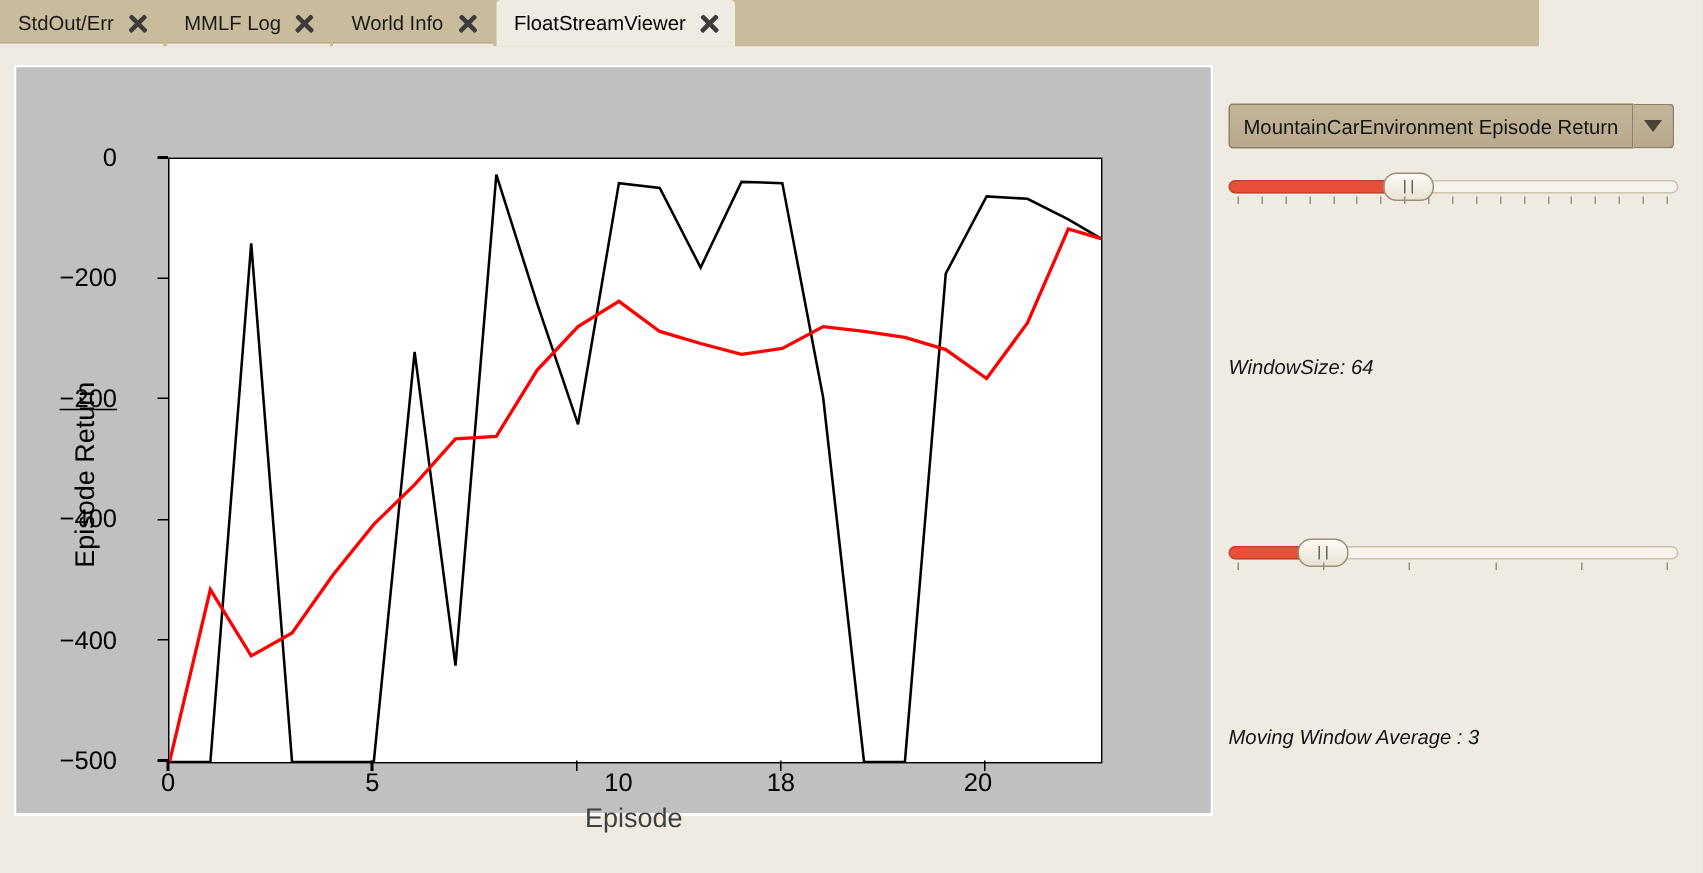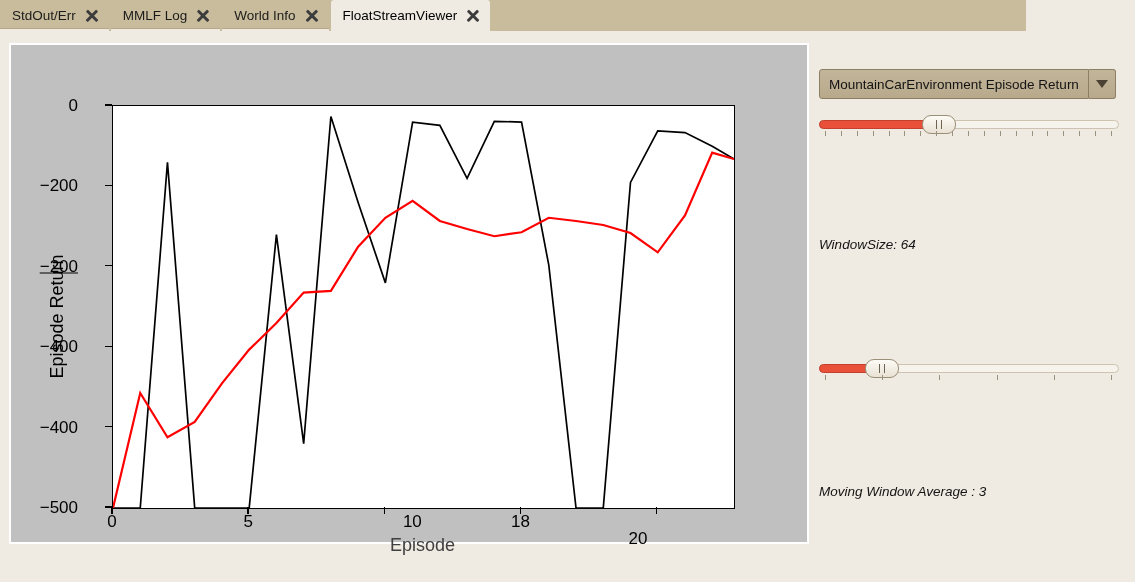--- a/index.html
+++ b/index.html
@@ -306,21 +306,21 @@
           <div class="ytick-label" style="top: 462px;">−500</div>
           <div class="xtick-mark" style="left: 100.3px;"></div>
           <div class="xtick-label" style="left: 101px;">0</div>
           <div class="xtick-mark" style="left: 236.484px;"></div>
           <div class="xtick-label" style="left: 237.184px;">5</div>
           <div class="xtick-mark" style="left: 372.668px;"></div>
           <div class="xtick-label" style="left: 373.368px; margin-left: 28px;">10</div>
           <div class="xtick-mark" style="left: 508.853px;"></div>
           <div class="xtick-label" style="left: 509.553px;">18</div>
           <div class="xtick-mark" style="left: 645.037px;"></div>
-          <div class="xtick-label" style="left: 627px; margin-top: 17px;">20</div>
+          <div class="xtick-label" style="left: 641px;">20</div>
         </div>
     </div>
 
     <div id="right-panel">
 
       <div id="combo">
         <div id="combo-field">MountainCarEnvironment Episode Return</div>
         <div id="combo-arrow-btn">
           <span class="caret-down"></span>
         </div>

